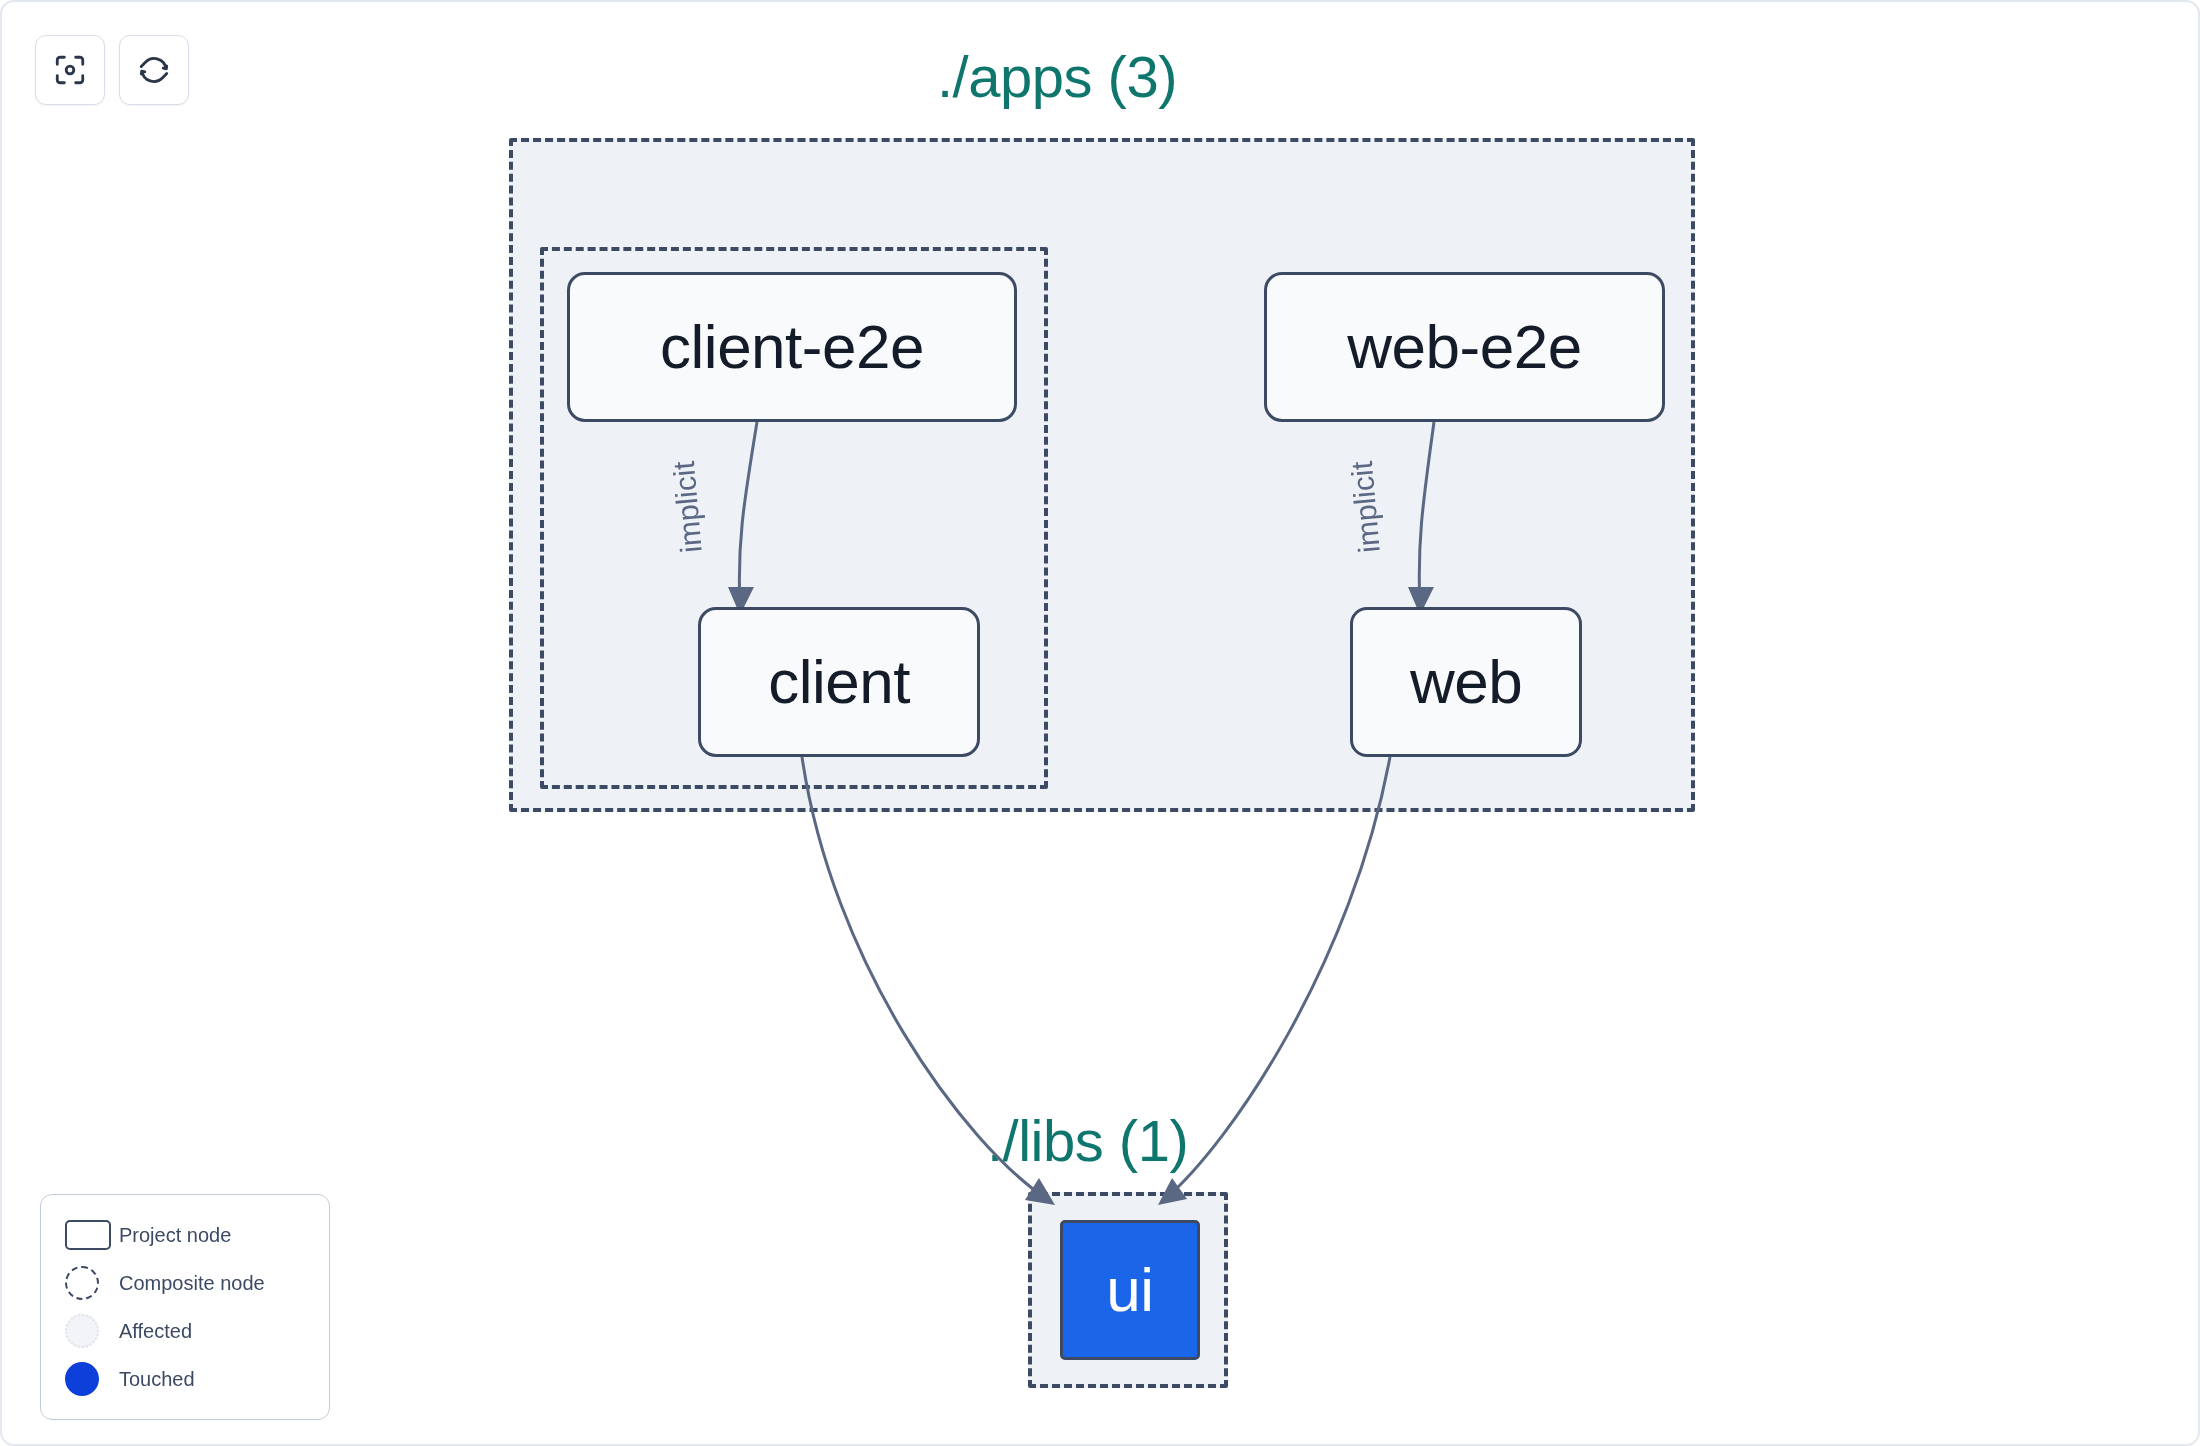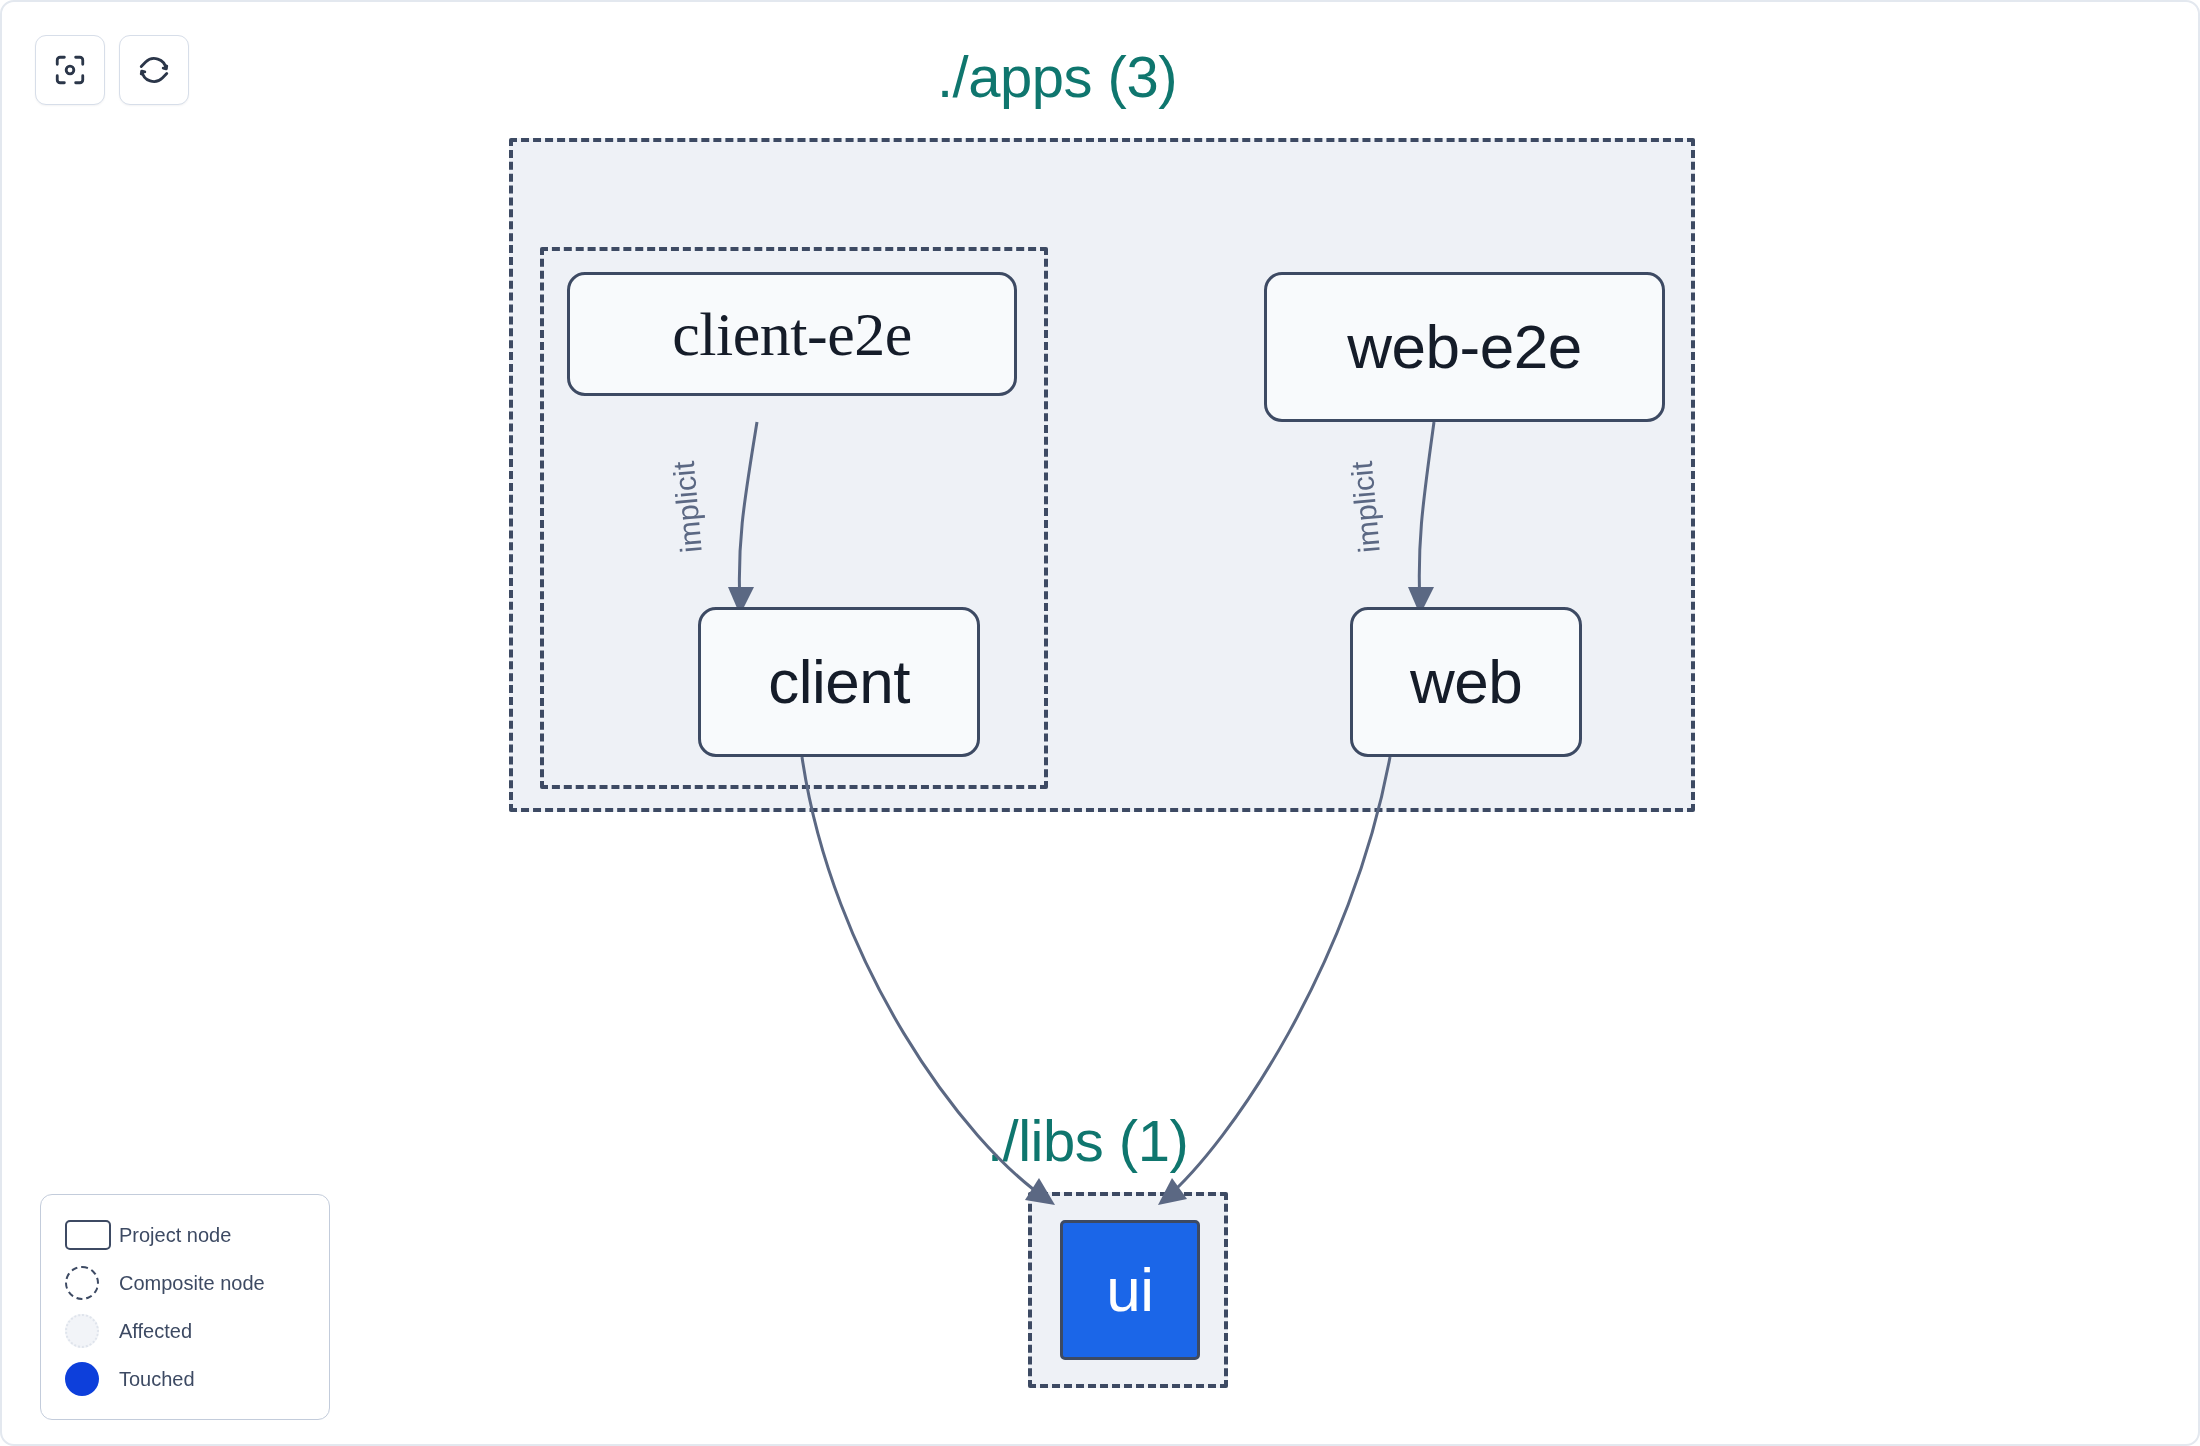--- a/index.html
+++ b/index.html
@@ -80,24 +80,24 @@
     white-space:nowrap;
     letter-spacing:-0.5px;
   }
   .node.touched{
     background:#1b66e8;
     border-color:#3d4a63;
     border-radius:5px;
   }
   .node.touched .node-label{color:#ffffff;}
 
-  #node-client-e2e{left:565px;top:270px;width:450px;height:124px;font-family:Liberation Serif, serif;}
+  #node-client-e2e{left:565px;top:270px;width:450px;height:150px;}
   #node-web-e2e{left:1262px;top:270px;width:401px;height:150px;}
   #node-client{left:648px;top:605px;width:282px;height:150px;margin-left:48px;}
-  #node-web{left:1348px;top:605px;width:232px;height:150px;}
+  #node-web{left:1348px;top:605px;width:232px;height:150px;border-radius:17px;}
   #node-ui{left:1058px;top:1218px;width:140px;height:140px;}
 
   
   #edges{position:absolute;left:0;top:0;width:2200px;height:1446px;z-index:15;pointer-events:none;}
   .edge-path{fill:none;stroke:#5b6883;stroke-width:3;}
   .edge-head{fill:#5b6883;}
   .edge-label{
     position:absolute;
     color:#5b6883;
     font-size:30px;

